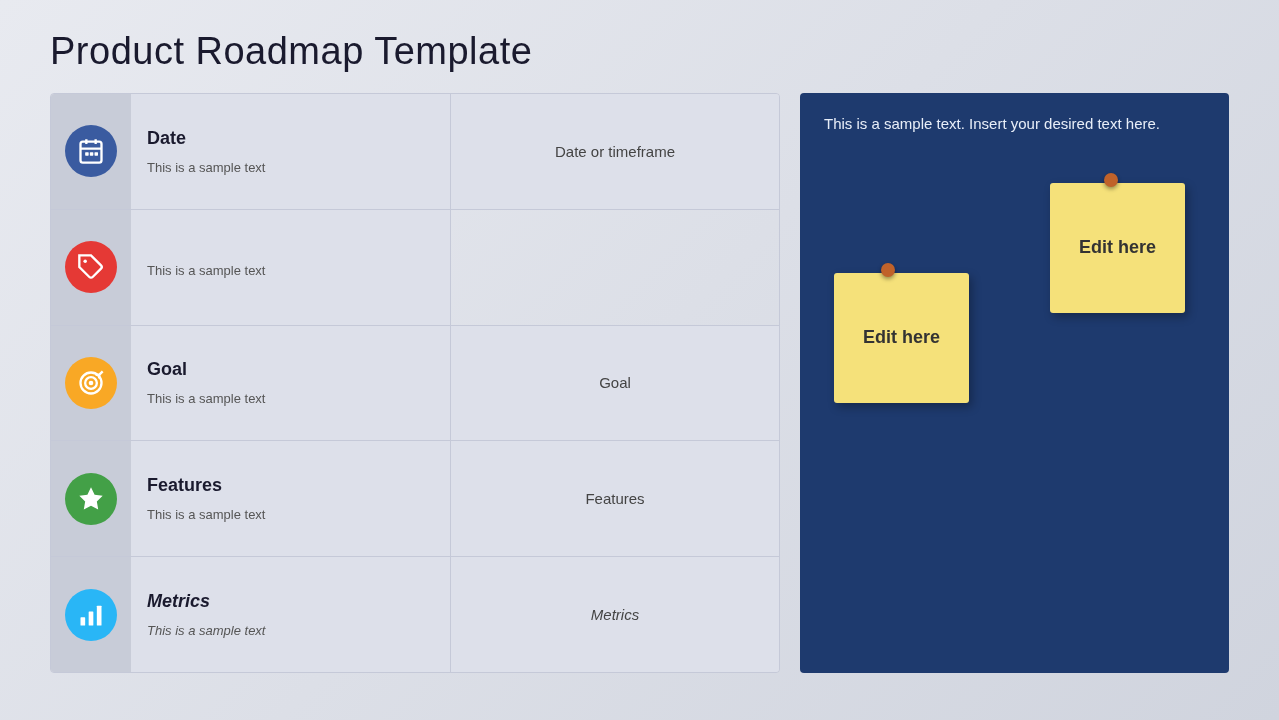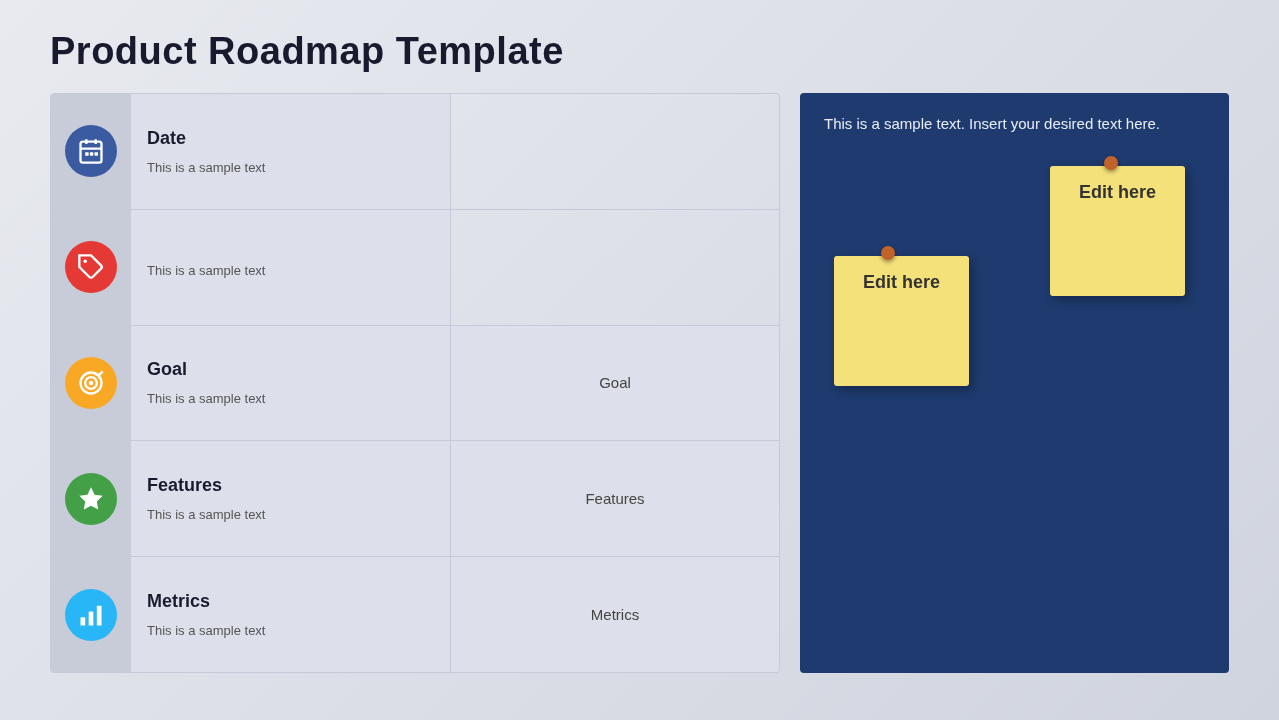--- a/index.html
+++ b/index.html
@@ -11,21 +11,21 @@
       overflow: hidden;
     }
     .slide {
       width: 1279px;
       height: 720px;
       padding: 30px 50px;
       position: relative;
     }
     .title {
       font-size: 38px;
-      font-weight: 700;
+      font-weight: 400;
       color: #1a1a2e;
       margin-bottom: 20px;
       letter-spacing: 0.5px;
     }
     .content-area {
       display: flex;
       gap: 20px;
       height: calc(100% - 80px);
     }
     
@@ -37,20 +37,21 @@
       border-radius: 4px;
       overflow: hidden;
     }
     .table-row {
       display: flex;
       flex: 1;
       border-bottom: 1px solid #c5c9d8;
     }
     .table-row:last-child {
       border-bottom: none;
+      font-style: italic;
     }
     .row-icon-cell {
       flex: 0 0 80px;
       background: #c8ccd8;
       display: flex;
       align-items: center;
       justify-content: center;
       padding: 8px;
     }
     .icon-circle {
@@ -107,37 +108,37 @@
       padding: 20px 24px;
       display: flex;
       flex-direction: column;
       position: relative;
       overflow: hidden;
     }
     .right-panel-text {
       font-size: 15px;
       color: #e8eef8;
       line-height: 1.5;
-      margin-bottom: 20px;
+      margin-bottom: 37px;
     }
     .sticky-notes-container {
       flex: 1;
       position: relative;
     }
     .sticky-note {
       position: absolute;
       background: #f5e17a;
       padding: 16px;
       border-radius: 3px;
       box-shadow: 3px 4px 10px rgba(0,0,0,0.3);
       font-size: 18px;
       font-weight: 600;
       color: #333;
       display: flex;
-      align-items: flex-start;
+      align-items: center;
       justify-content: center;
     }
     .sticky-note::before {
       content: '';
       position: absolute;
       top: -10px;
       left: 50%;
       transform: translateX(-50%);
       width: 14px;
       height: 14px;
@@ -192,20 +193,21 @@
               <rect x="7" y="13" width="3" height="3" fill="white" rx="0.5"></rect>
               <rect x="11" y="13" width="3" height="3" fill="white" rx="0.5"></rect>
               <rect x="15" y="13" width="3" height="3" fill="white" rx="0.5"></rect>
             </svg>
           </div>
         </div>
         <div class="row-text-cell">
           <div class="row-label">Date</div>
           <div class="row-sample">This is a sample text</div>
         </div>
+        <div class="row-value-cell">Date or timeframe</div>
       </div>
 
       <div class="table-row">
         <div class="row-icon-cell">
           <div class="icon-circle icon-red">
             <svg class="icon-svg" viewBox="0 0 24 24" xmlns="http://www.w3.org/2000/svg">
               <path d="M20.59 13.41l-7.17 7.17a2 2 0 01-2.83 0L2 12V2h10l8.59 8.59a2 2 0 010 2.82z" stroke="white" stroke-width="2" fill="none"></path>
               <circle cx="7" cy="7" r="1.5" fill="white"></circle>
             </svg>
           </div>

